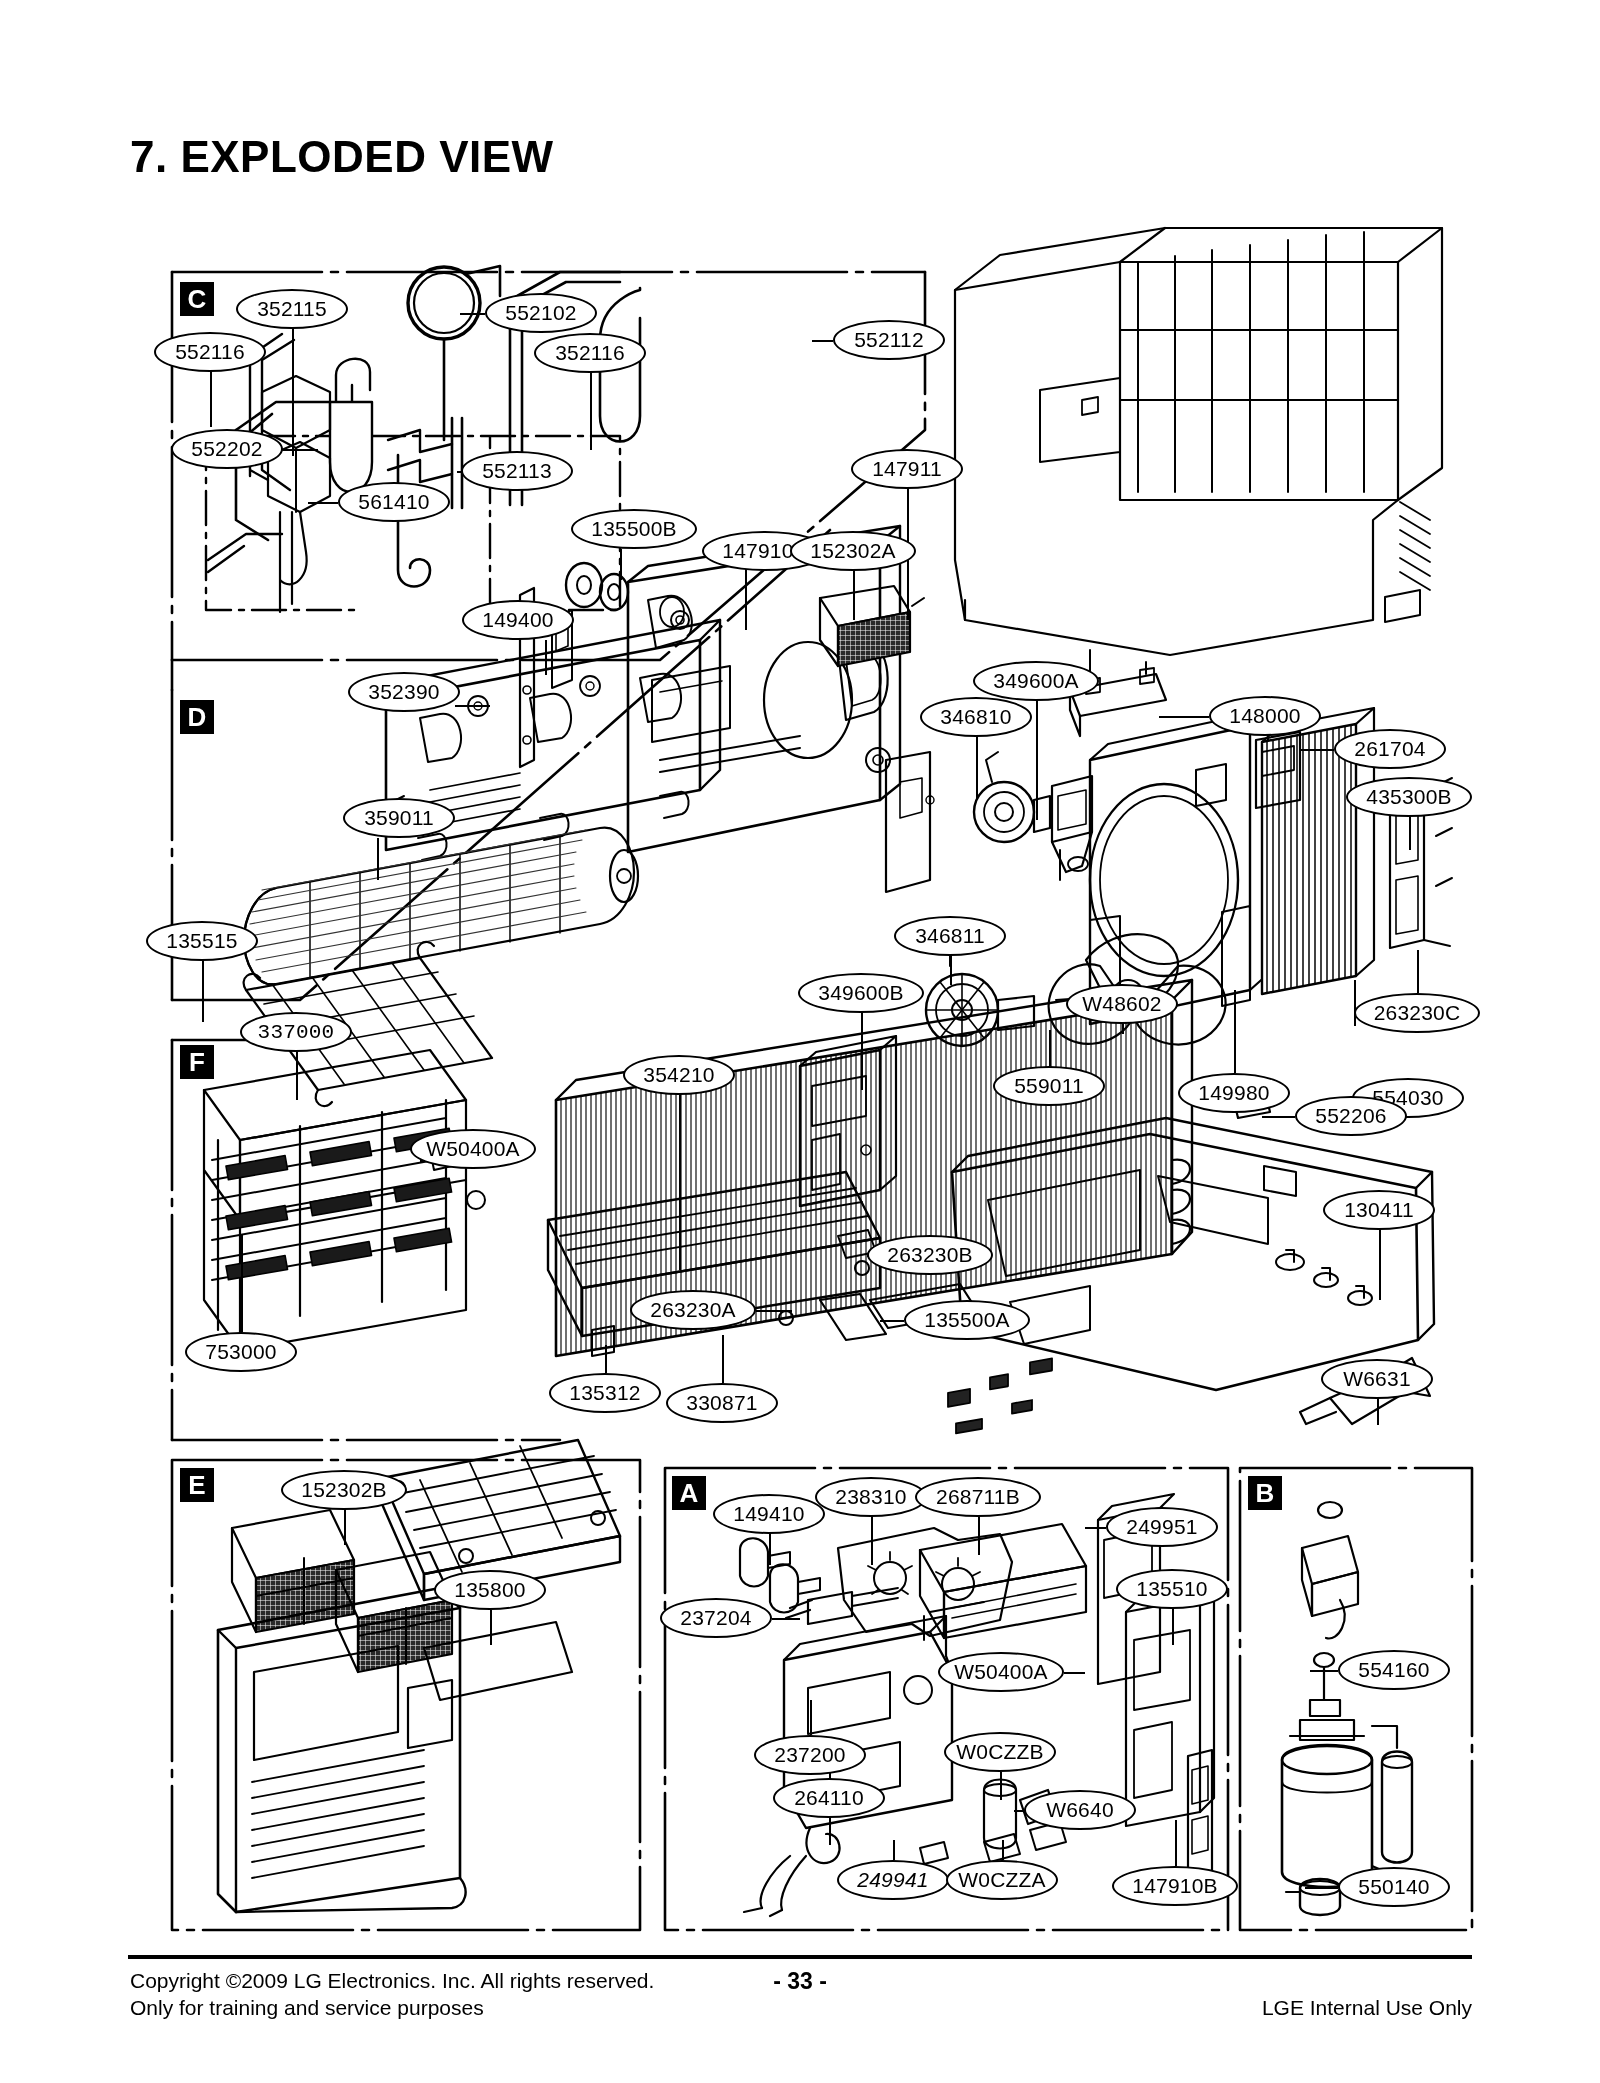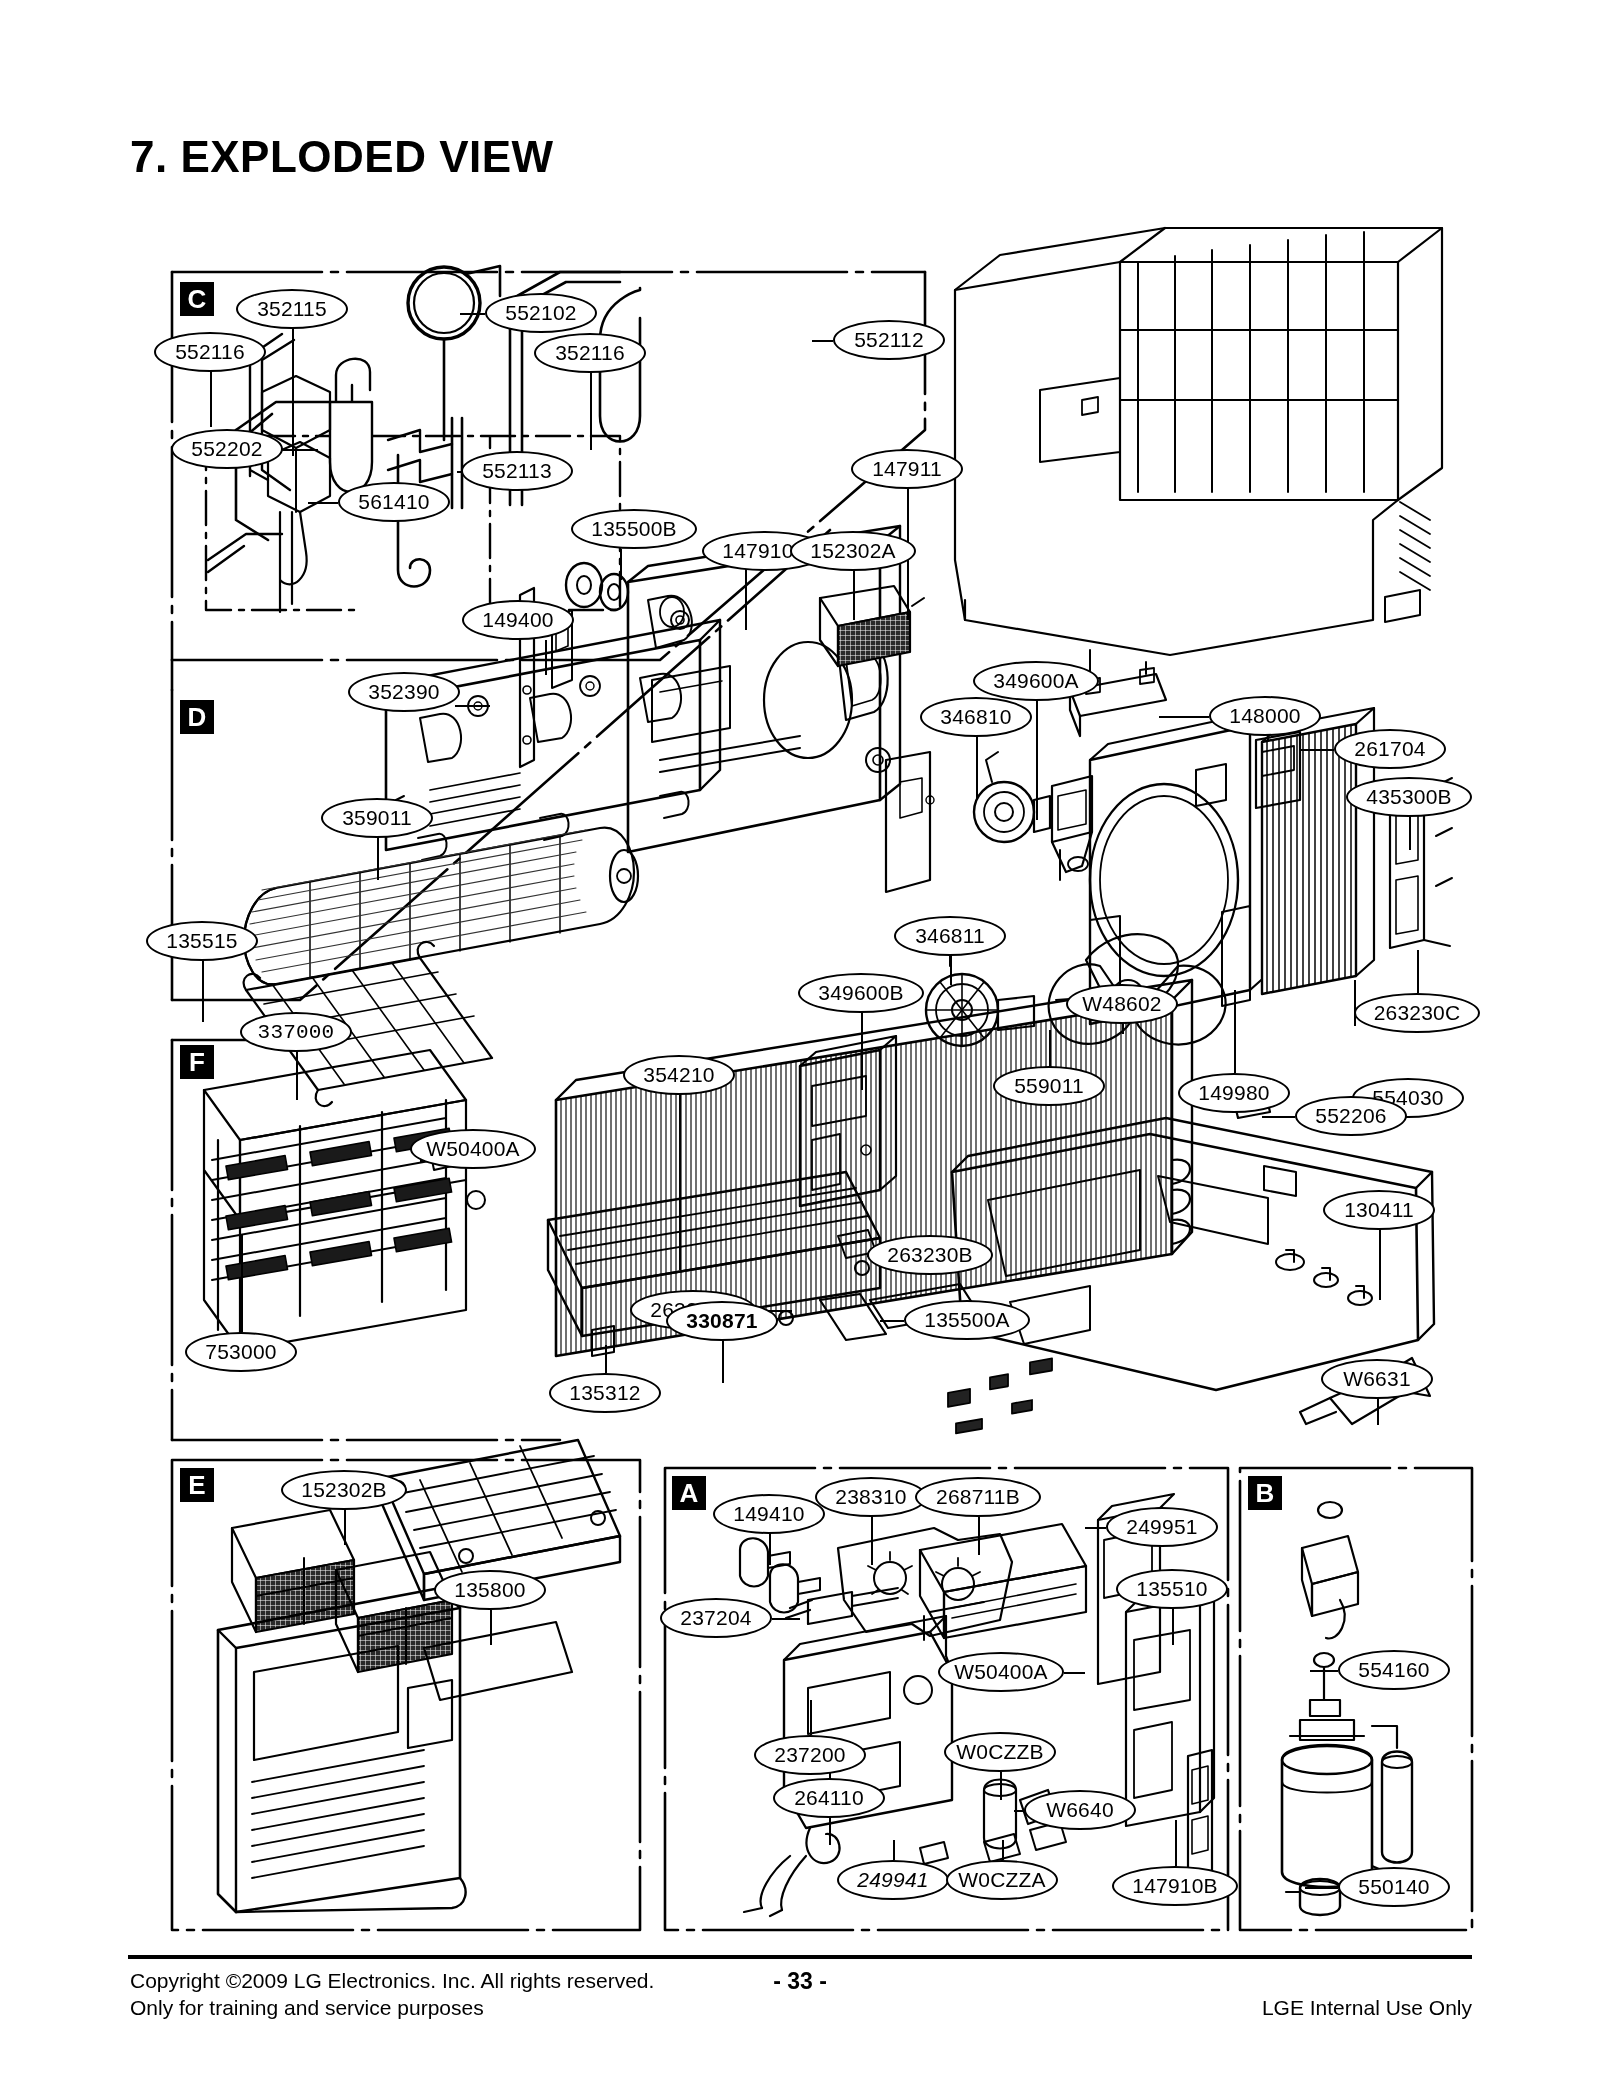--- a/index.html
+++ b/index.html
@@ -681,21 +681,21 @@
       <div class="callout w7" style="left: 1036px; top: 681px;">349600A</div>
       <div class="leader v" style="left: 976px; top: 737px; height: 63px;"></div>
       <div class="callout w6" style="left: 976px; top: 717px;">346810</div>
       <div class="leader h" style="left: 1159px; top: 716px; width: 50px;"></div>
       <div class="callout w6" style="left: 1265px; top: 716px;">148000</div>
       <div class="leader h" style="left: 1300px; top: 749px; width: 34px;"></div>
       <div class="callout w6" style="left: 1390px; top: 749px;">261704</div>
       <div class="leader v" style="left: 1409px; top: 817px; height: 33px;"></div>
       <div class="callout w7" style="left: 1409px; top: 797px;">435300B</div>
       <div class="leader v" style="left: 377px; top: 838px; height: 42px;"></div>
-      <div class="callout w6" style="left: 377px; top: 818px;">359011</div>
+      <div class="callout w6" style="left: 399px; top: 818px;">359011</div>
       <div class="leader v" style="left: 950px; top: 956px; height: 29px;"></div>
       <div class="callout w6" style="left: 950px; top: 936px;">346811</div>
       <div class="leader v" style="left: 861px; top: 1013px; height: 77px;"></div>
       <div class="callout w7" style="left: 861px; top: 993px;">349600B</div>
       <div class="leader v" style="left: 202px; top: 961px; height: 61px;"></div>
       <div class="callout w6" style="left: 202px; top: 941px;">135515</div>
       <div class="leader v" style="left: 296px; top: 1052px; height: 48px;"></div>
       <div class="callout w6" style="left: 296px; top: 1032px; font-family: Liberation Mono, monospace;">337000</div>
       <div class="leader v" style="left: 1122px; top: 1010px; height: 24px;"></div>
       <div class="callout w6" style="left: 1122px; top: 1004px;">W48602</div>
@@ -719,21 +719,21 @@
       <div class="callout w7" style="left: 930px; top: 1255px;">263230B</div>
       <div class="leader h" style="left: 756px; top: 1310px; width: 36px;"></div>
       <div class="callout w7" style="left: 693px; top: 1310px;">263230A</div>
       <div class="leader h" style="left: 880px; top: 1320px; width: 24px;"></div>
       <div class="callout w7" style="left: 967px; top: 1320px;">135500A</div>
       <div class="leader v" style="left: 241px; top: 1235px; height: 97px;"></div>
       <div class="callout w6" style="left: 241px; top: 1352px;">753000</div>
       <div class="leader v" style="left: 605px; top: 1345px; height: 28px;"></div>
       <div class="callout w6" style="left: 605px; top: 1393px;">135312</div>
       <div class="leader v" style="left: 722px; top: 1335px; height: 48px;"></div>
-      <div class="callout w6" style="left: 722px; top: 1321px; font-weight: bold;">330871</div>
+      <div class="callout w6" style="left: 722px; top: 1403px;">330871</div>
       <div class="leader v" style="left: 1377px; top: 1399px; height: 26px;"></div>
       <div class="callout w6" style="left: 1377px; top: 1379px;">W6631</div>
       <div class="leader v" style="left: 344px; top: 1510px; height: 35px;"></div>
       <div class="callout w7" style="left: 344px; top: 1490px;">152302B</div>
       <div class="leader v" style="left: 490px; top: 1610px; height: 35px;"></div>
       <div class="callout w6" style="left: 490px; top: 1590px;">135800</div>
       <div class="leader v" style="left: 769px; top: 1534px; height: 31px;"></div>
       <div class="callout w6" style="left: 769px; top: 1514px;">149410</div>
       <div class="leader v" style="left: 871px; top: 1517px; height: 48px;"></div>
       <div class="callout w6" style="left: 871px; top: 1497px;">238310</div>

